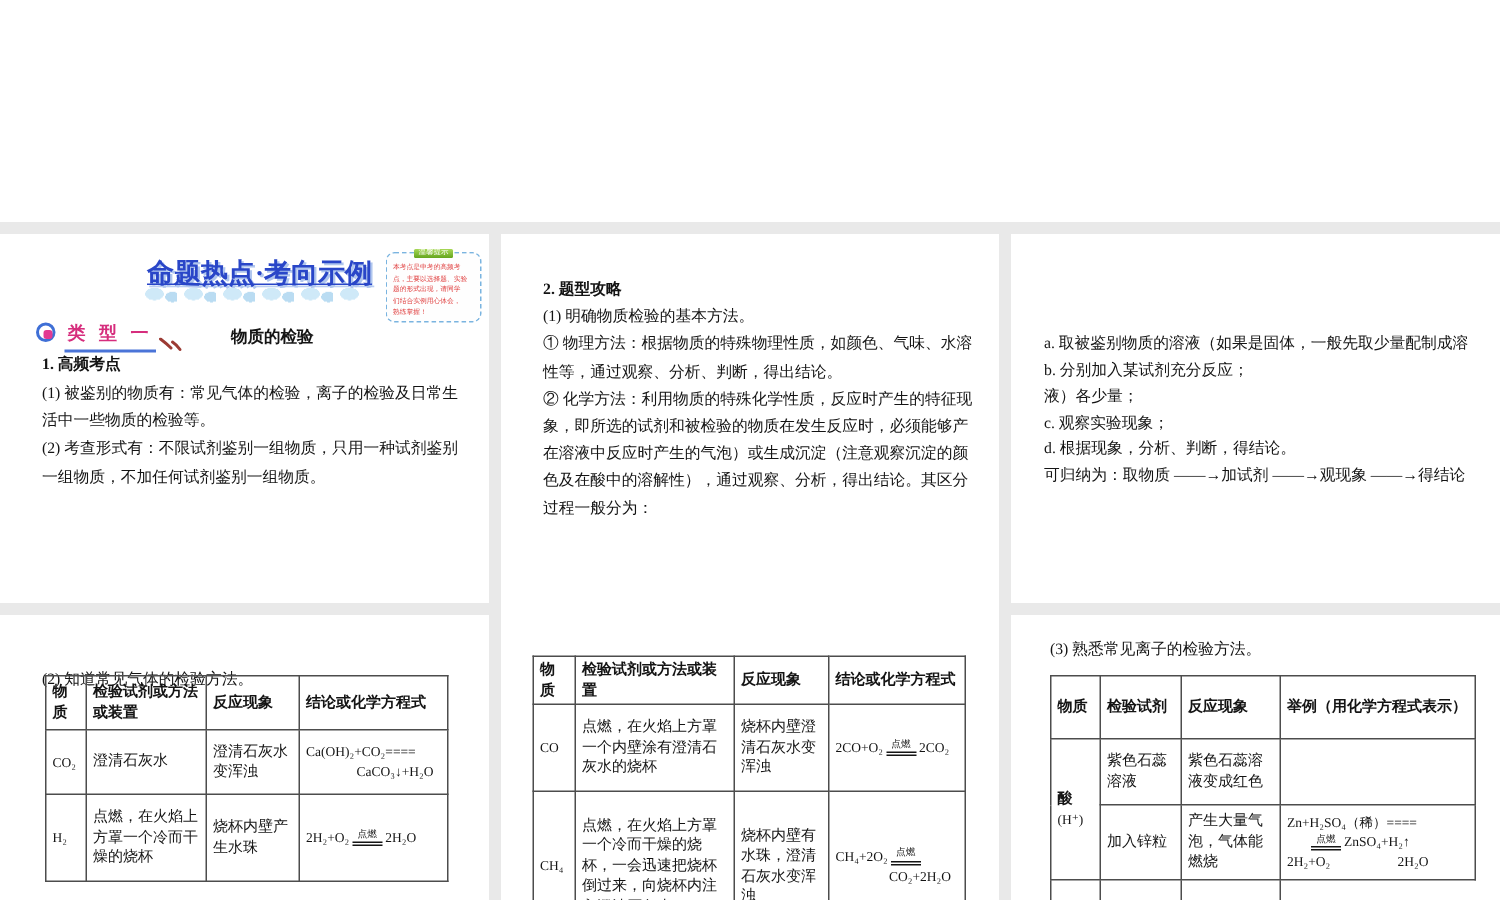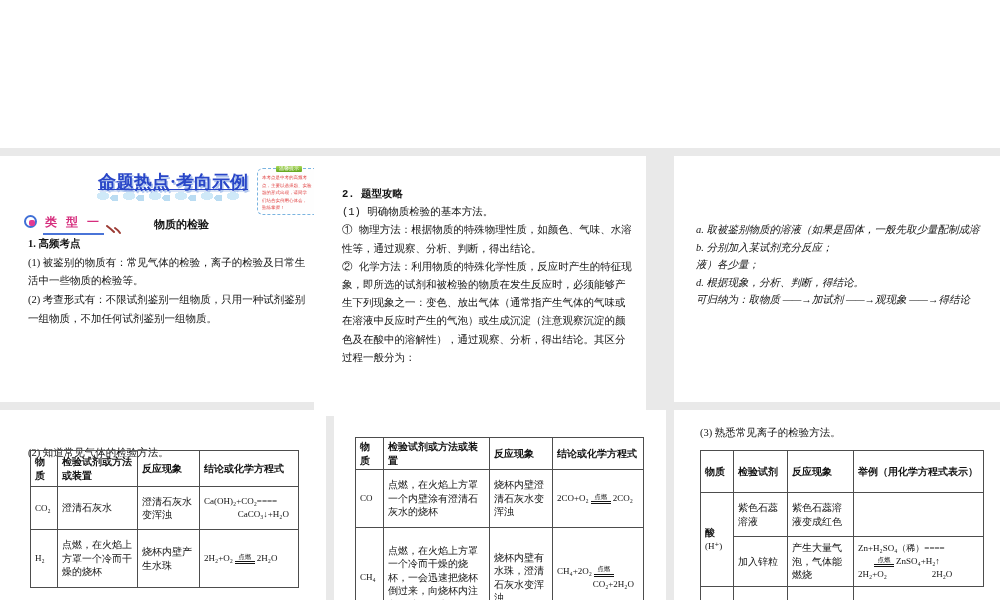--- a/index.html
+++ b/index.html
@@ -1,21 +1,21 @@
 <!DOCTYPE html>
 <html><head>
 <meta charset="utf-8">
 <style>
   * { margin:0; padding:0; box-sizing:border-box; }
   html,body { width:1000px; height:600px; background:#fff; font-family:"Liberation Serif","DejaVu Serif",serif; color:#141414; }
   #stage { position:relative; width:1000px; height:600px; background:#fff; overflow:hidden; }
   .gray-bg { position:absolute; left:0; top:148px; width:1000px; height:452px; background:#e9e9e9; }
   .card { position:absolute; background:#fff; overflow:hidden; }
   #card1 { left:0;   top:156px; width:326px; height:246px; }
-  #card2 { left:314px;top:156px; width:332px; height:260px;font-family:Liberation Mono, monospace; }
+  #card2 { left:334px;top:156px; width:332px; height:260px; }
   #card3 { left:674px;top:156px; width:326px; height:246px; }
   #card4 { left:0;   top:410px; width:326px; height:190px; }
   #card5 { left:334px;top:410px; width:332px; height:190px; }
   #card6 { left:674px;top:410px; width:326px; height:190px; }
 
   
   .main-title { position:absolute; left:98px; top:14px; font-size:18px; font-weight:bold;
     color:#2946c8; letter-spacing:0; text-shadow:1.5px 1.5px 0 #b0c6ee; white-space:nowrap;text-decoration:underline; }
   .clouds { position:absolute; left:92px; top:34px; width:148px; height:13px;
     background-image:
@@ -38,21 +38,21 @@
     letter-spacing:3px; white-space:nowrap; border-bottom:2px solid #4a74d8; padding:0 2px 2px 2px; }
   .type-tail { position:absolute; left:82px; top:12px; }
   .type-topic { position:absolute; left:98px; top:4px; font-size:11px; font-weight:bold; color:#141414;
     white-space:nowrap;margin-left:32px; }
 
   
   .lines { position:absolute; }
   .bline { font-size:10.5px; white-space:nowrap; font-weight:500; }
   #card1 .lines { left:28px; top:79px; }  #card1 .bline { line-height:18.7px; }
   #card2 .lines { left:28px; top:29px; }  #card2 .bline { line-height:18.2px; }
-  #card3 .lines { left:22px; top:65px;font-style:italic; }  #card3 .bline { line-height:17.6px; }
+  #card3 .lines { left:22px; top:65px; }  #card3 .bline { line-height:17.6px; }
   .bline.bold { font-weight:bold; }
 
   .intro { position:absolute; font-size:10.5px; font-weight:500; white-space:nowrap; }
 
   
   table { border-collapse:collapse; table-layout:fixed; position:absolute; }
   td,th { border:1px solid #4d4d4d; font-size:10px; line-height:13.5px; padding:2px 4px;
     vertical-align:middle; text-align:left; font-weight:normal; word-break:break-all; }
   th { font-weight:bold; }
   #card4 table { left:30px; top:40px; width:268px; }
@@ -102,32 +102,32 @@
   </div>
 
   <div class="card" id="card2">
     <div class="lines">
       <div class="bline bold">2. 题型攻略</div>
       <div class="bline">(1) 明确物质检验的基本方法。</div>
       <div class="bline">① 物理方法：根据物质的特殊物理性质，如颜色、气味、水溶</div>
       <div class="bline">性等，通过观察、分析、判断，得出结论。</div>
       <div class="bline">② 化学方法：利用物质的特殊化学性质，反应时产生的特征现</div>
       <div class="bline">象，即所选的试剂和被检验的物质在发生反应时，必须能够产</div>
-      <div class="bline">生下列现象之一：变色、放出气体（通常指产生气体的气味或</div>
       <div class="bline">在溶液中反应时产生的气泡）或生成沉淀（注意观察沉淀的颜</div>
       <div class="bline">色及在酸中的溶解性），通过观察、分析，得出结论。其区分</div>
       <div class="bline">过程一般分为：</div>
     </div>
   </div>
 
   <div class="card" id="card3">
     <div class="lines">
       <div class="bline">a. 取被鉴别物质的溶液（如果是固体，一般先取少量配制成溶</div>
       <div class="bline">b. 分别加入某试剂充分反应；</div>
       <div class="bline">液）各少量；</div>
+      <div class="bline">c. 观察实验现象；</div>
       <div class="bline">d. 根据现象，分析、判断，得结论。</div>
       <div class="bline">可归纳为：取物质 ——→加试剂 ——→观现象 ——→得结论</div>
     </div>
   </div>
 
   <div class="card" id="card4">
     <div class="intro" style="left:28px; top:16px;margin-top:20px;">(2) 知道常见气体的检验方法。</div>
     <table>
       <colgroup>
           <col style="width:27px">

